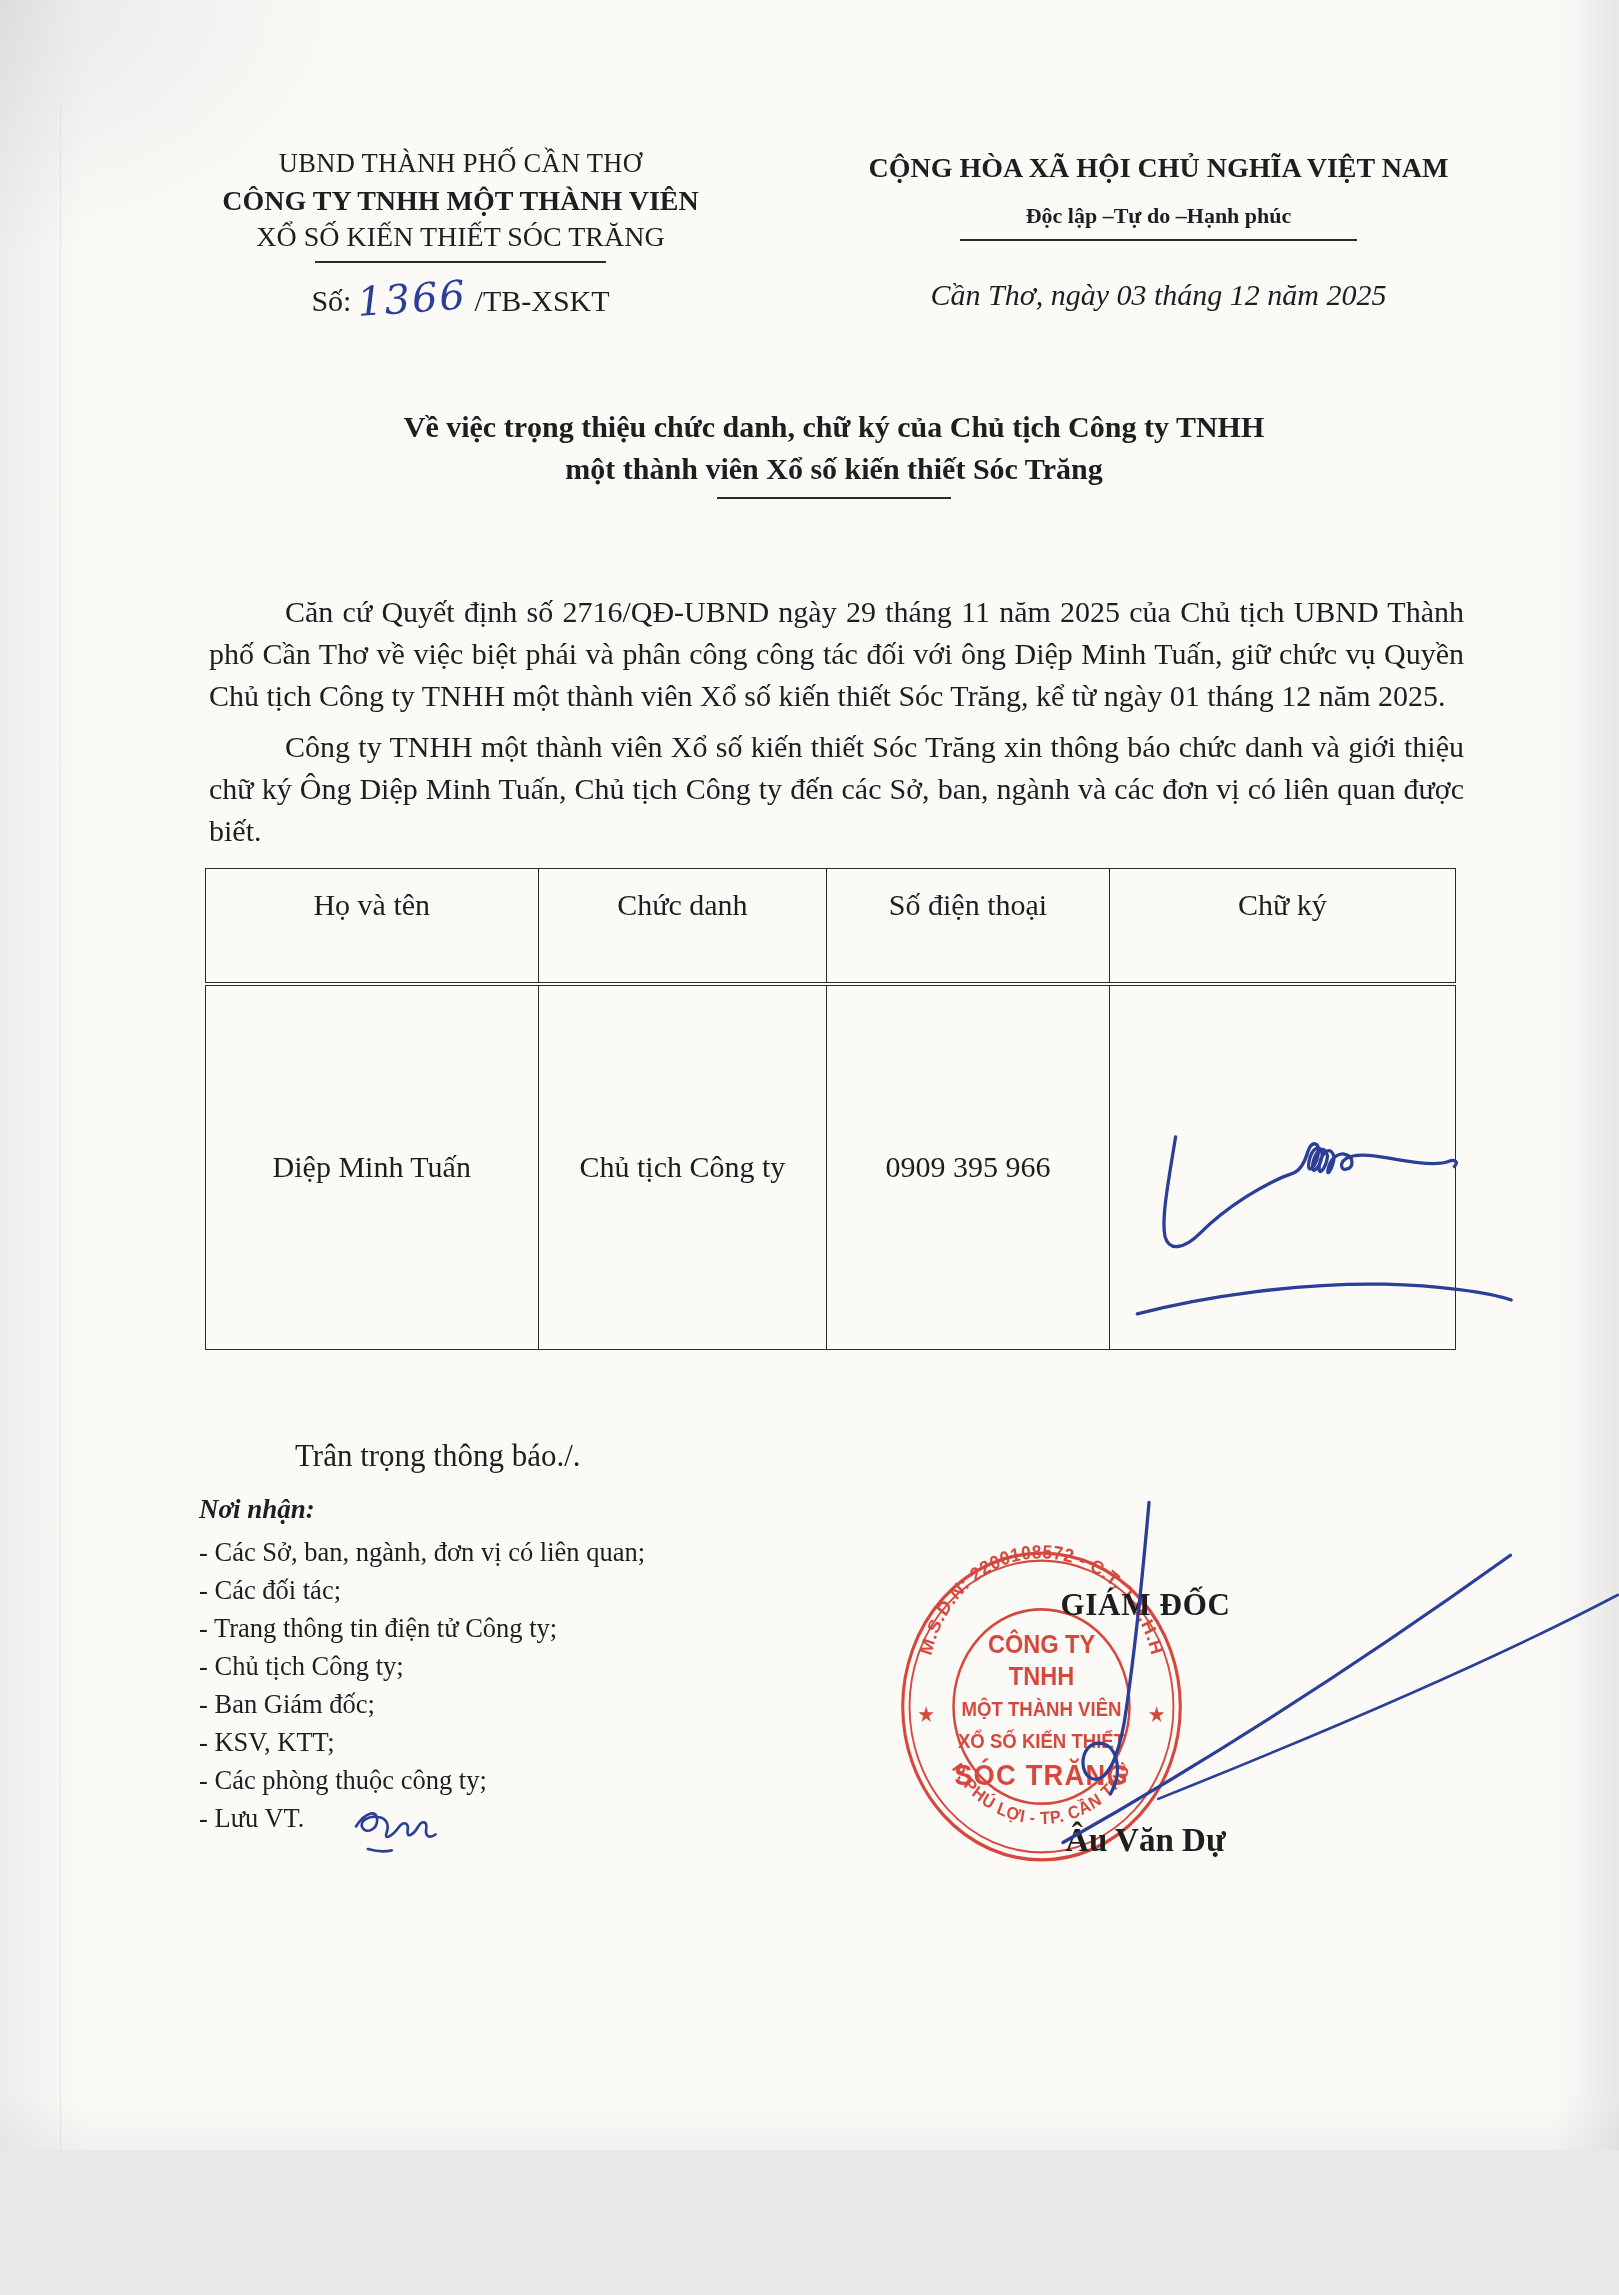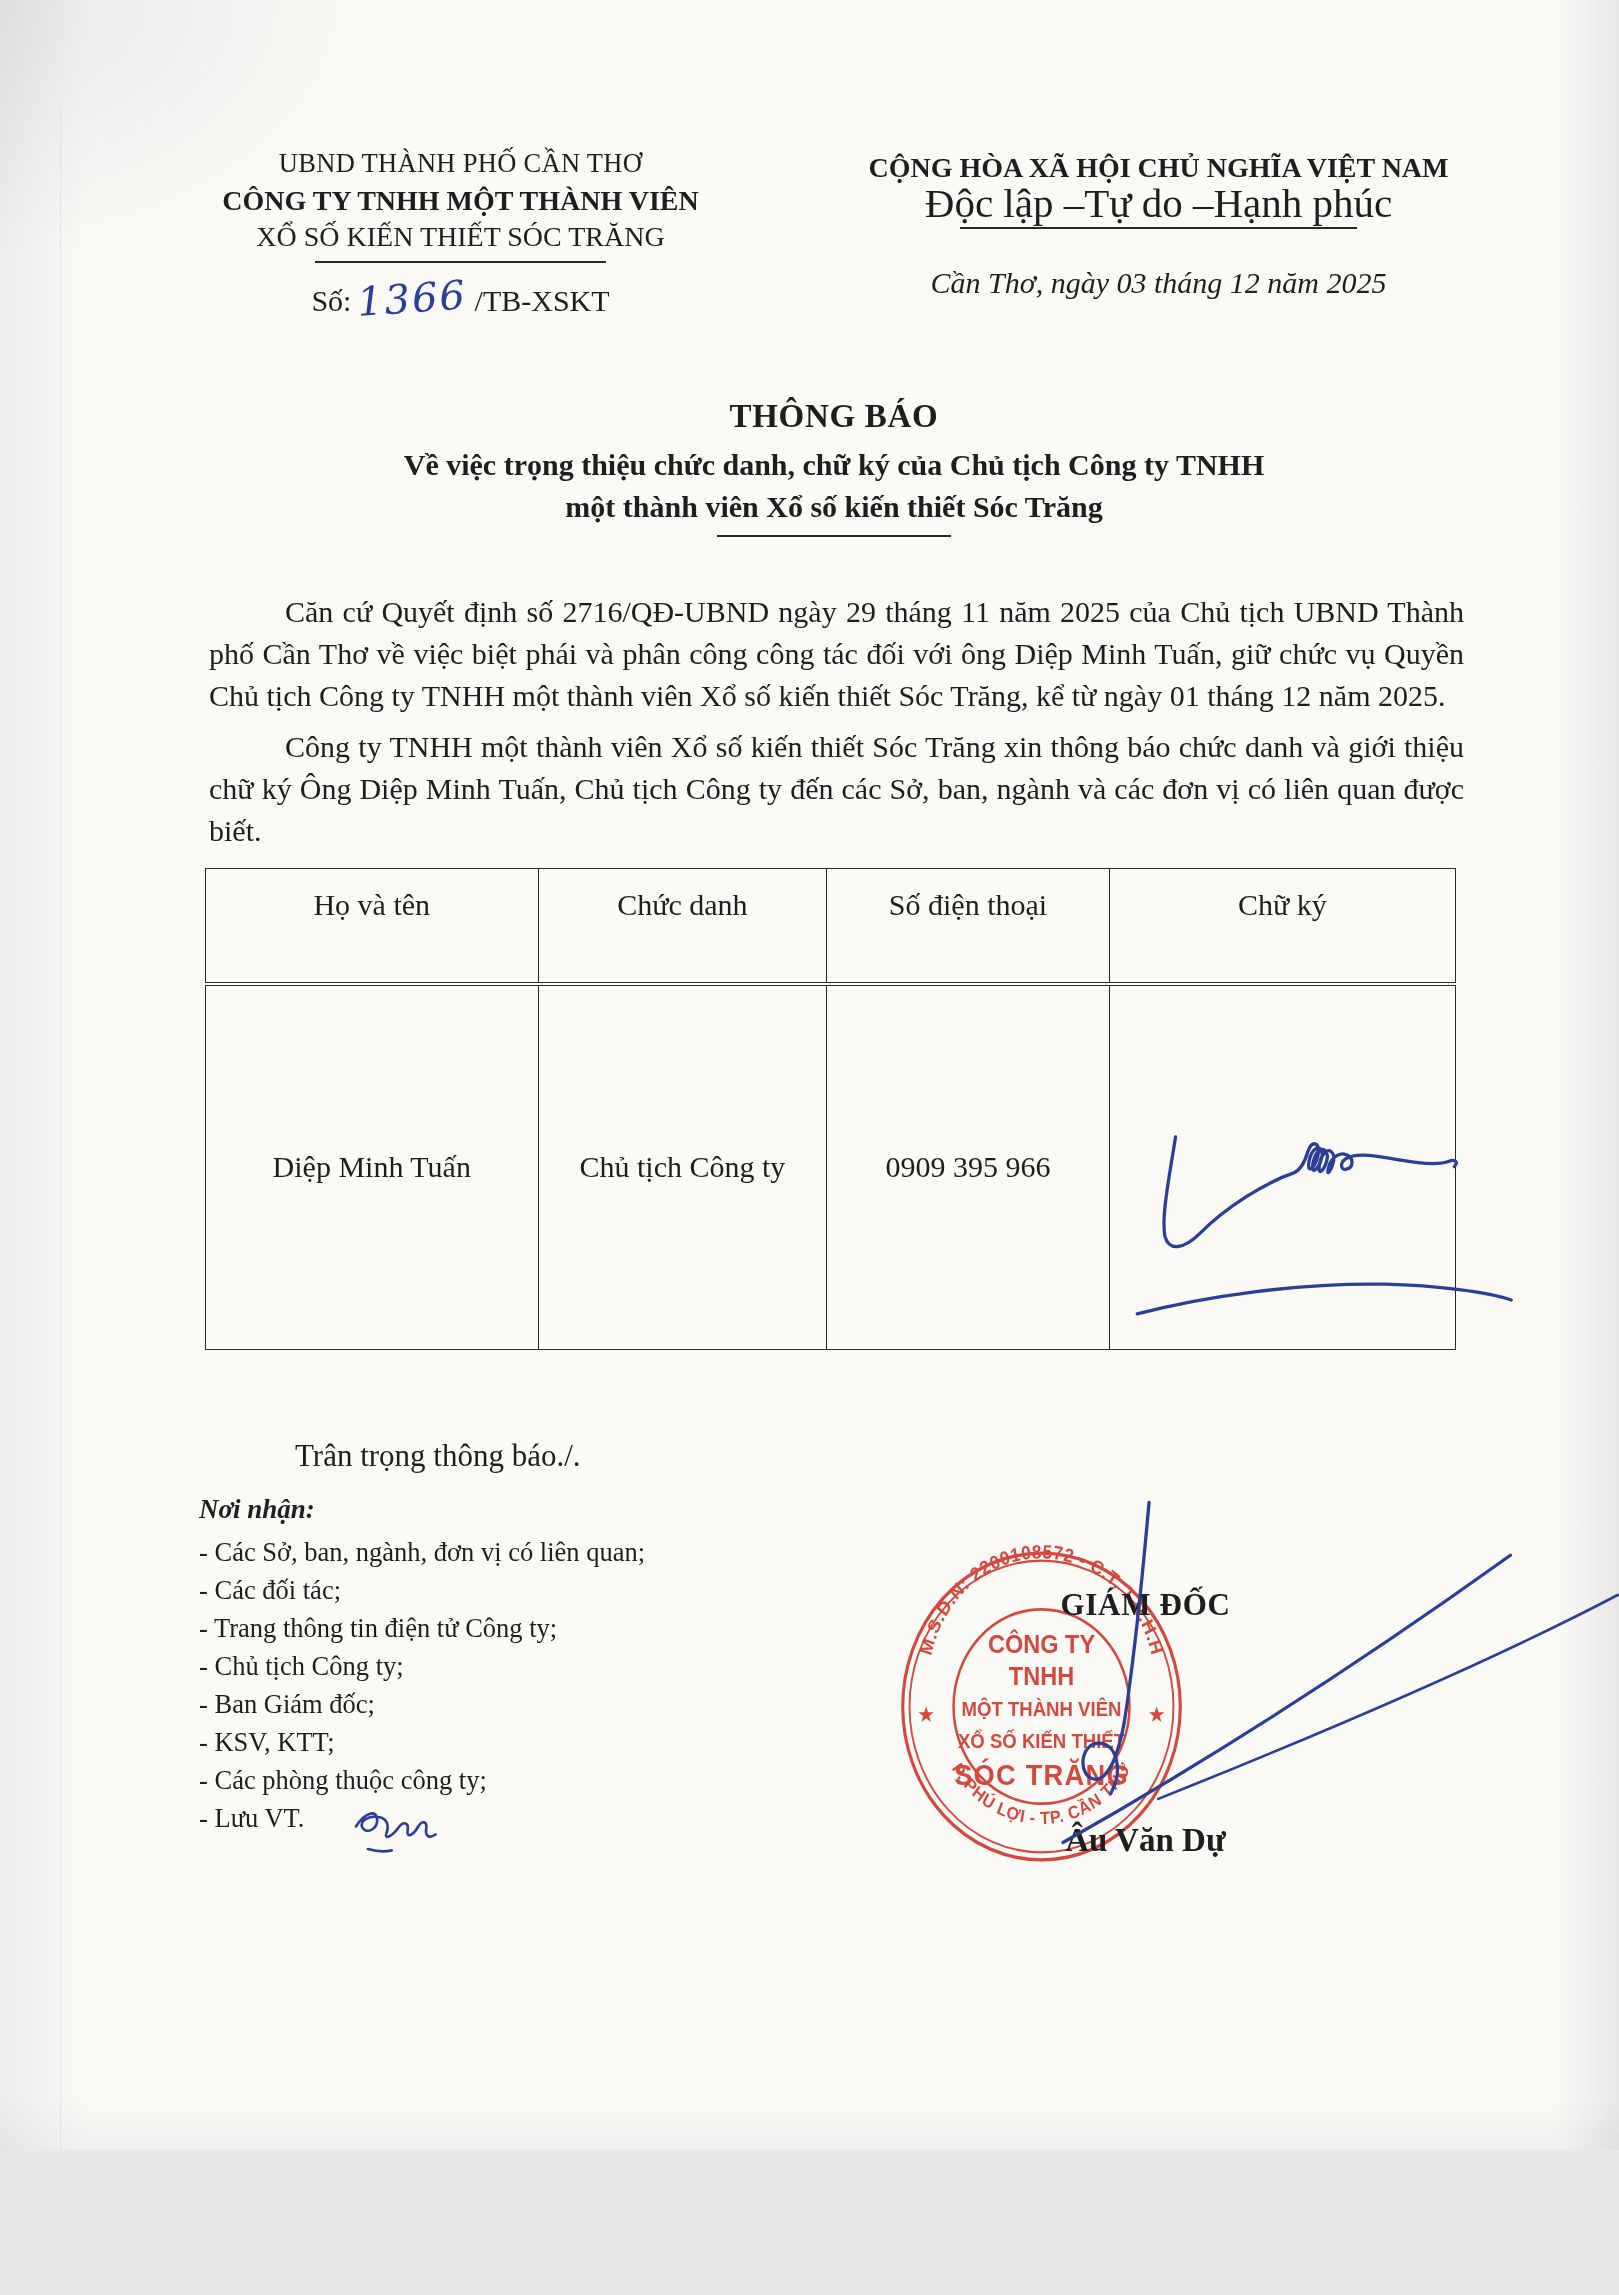--- a/index.html
+++ b/index.html
@@ -29,21 +29,21 @@
   .rule{height:2px;background:#2a2a2a;margin:6.6px auto 0 auto;}
   .rule-org{width:291px;}
   .doc-number{margin-top:10.6px;font-size:30px;}
   .hand-number{
     color:#2b3f97;font-family:"DejaVu Serif","Liberation Serif",serif;
     font-style:italic;font-size:40px;display:inline-block;
     transform:rotate(-4deg) translateY(1.3px);margin:0 8px 0 5.3px;letter-spacing:2px;
   }
   .national-block{left:831px;top:151px;width:655px;}
   .nat-l1{font-size:28px;line-height:34px;font-weight:bold;}
-  .nat-l2{font-size:41px;line-height:37px;font-weight:normal;margin-top:0;}
+  .nat-l2{font-size:22px;line-height:37px;font-weight:bold;margin-top:12px;}
   .rule-nat{width:397px;margin-top:5.3px;}
   .dateline{margin-top:37px;font-size:30px;font-style:italic;}
 
   
   .title-block{left:185px;top:397px;width:1298px;}
   .doc-title{font-size:33px;font-weight:bold;line-height:38px;letter-spacing:0.7px;}
   .doc-sub{font-size:30px;font-weight:bold;line-height:42px;margin-top:9.3px;}
   .rule-sub{width:234px;margin-top:6.6px;}
 
   
@@ -104,21 +104,20 @@
   </div>
 
   <div class="abs national-block center">
     <div class="nat-l1">CỘNG HÒA XÃ HỘI CHỦ NGHĨA VIỆT NAM</div>
     <div class="nat-l2">Độc lập –Tự do –Hạnh phúc</div>
     <div class="rule rule-nat"></div>
     <div class="dateline">Cần Thơ, ngày 03 tháng 12 năm 2025</div>
   </div>
 
   <div class="abs title-block center">
-    <div class="doc-title">THÔNG BÁO</div>
     <div class="doc-sub">
       <span>Về việc trọng thiệu chức danh, chữ ký của Chủ tịch Công ty TNHH</span><br>
       <span>một thành viên Xổ số kiến thiết Sóc Trăng</span>
     </div>
     <div class="rule rule-sub"></div>
   </div>
 
   <div class="abs body-text">
     <p>Căn cứ Quyết định số 2716/QĐ-UBND ngày 29 tháng 11 năm 2025 của Chủ tịch UBND Thành phố Cần Thơ về việc biệt phái và phân công công tác đối với ông Diệp Minh Tuấn, giữ chức vụ Quyền Chủ tịch Công ty TNHH một thành viên Xổ số kiến thiết Sóc Trăng, kể từ ngày 01 tháng 12 năm 2025.</p>
     <p>Công ty TNHH một thành viên Xổ số kiến thiết Sóc Trăng xin thông báo chức danh và giới thiệu chữ ký Ông Diệp Minh Tuấn, Chủ tịch Công ty đến các Sở, ban, ngành và các đơn vị có liên quan được biết.</p>

